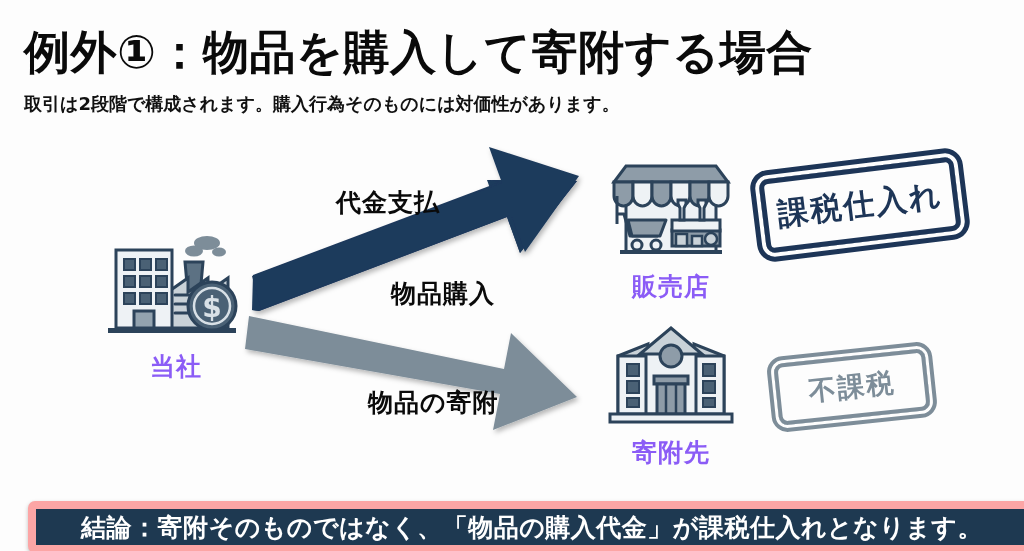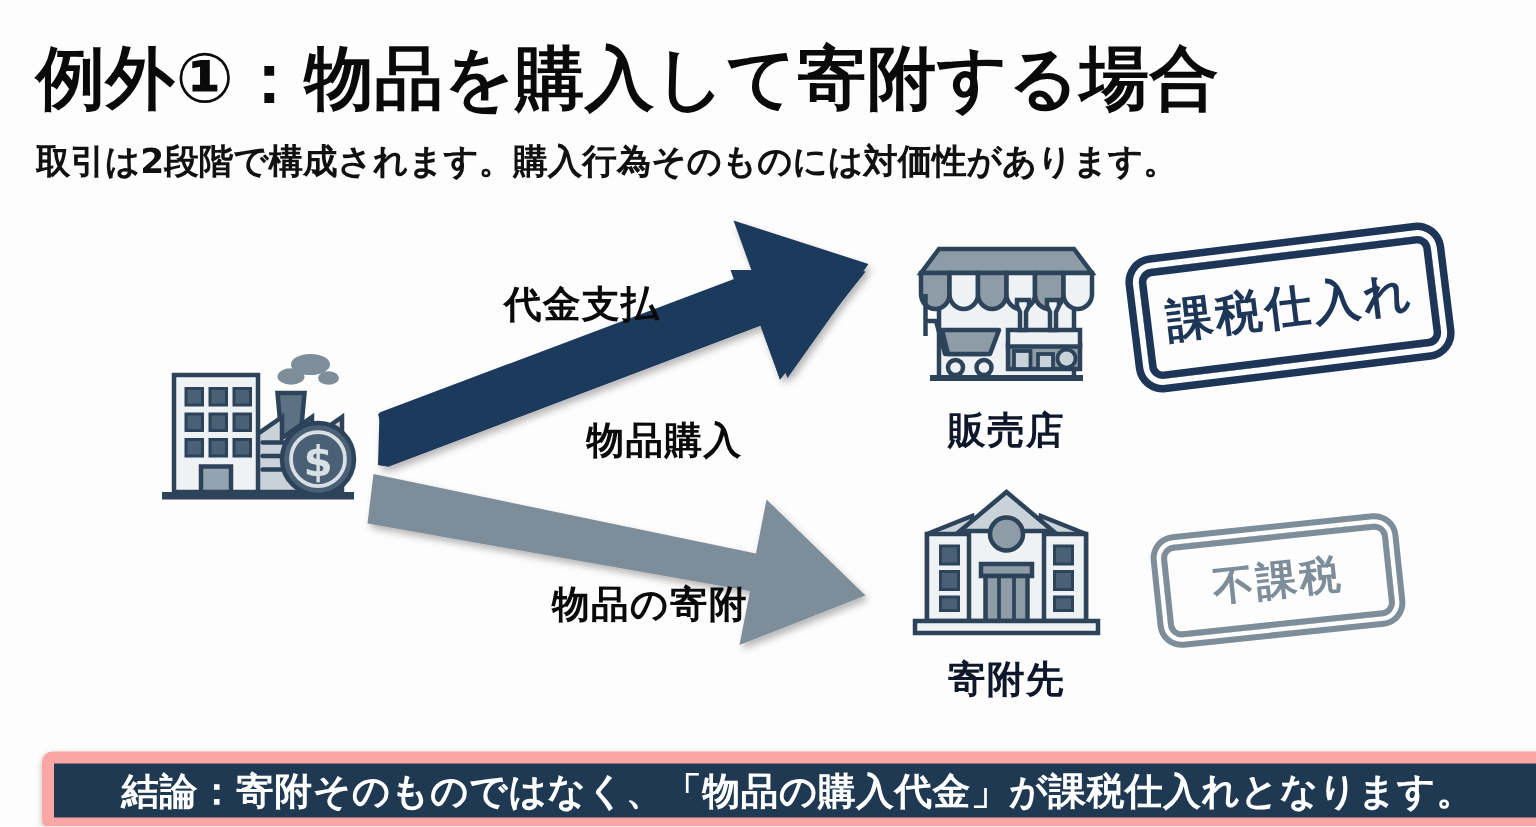--- a/index.html
+++ b/index.html
@@ -30,21 +30,21 @@
     font-size: 46px;
     font-weight: 700;
     color: #0a0a0a;
     letter-spacing: 0.5px;
     white-space: nowrap;
   }
   .subtitle {
     position: absolute;
     left: 24px;
     top: 92px;
-    font-size: 23px;
+    font-size: 18px;
     font-weight: 700;
     color: #111111;
     letter-spacing: 0px;
     white-space: nowrap;
   }
 
   
   .arrow-layer {
     position: absolute;
     left: 0;
@@ -68,21 +68,21 @@
   .label-donate{ left: 333px; top: 386px; margin-left: 35px; }
 
   
   .node {
     position: absolute;
     text-align: center;
   }
   .node-caption {
     font-size: 25px;
     font-weight: 700;
-    color: #0f172a;
+    color: #8b5cf6;
     letter-spacing: 1px;
     margin-top: 2px;
     white-space: nowrap;
   }
   .node-company { left: 96px; top: 232px; width: 160px; }
   .node-store   { left: 596px; top: 152px; width: 150px; }
   .node-donee   { left: 596px; top: 322px; width: 150px; }
 
   
   .stamp {
@@ -219,20 +219,21 @@
       <g stroke="#2c435a" stroke-width="3" stroke-linecap="round">
         <line x1="79" y1="63" x2="98" y2="63"></line>
         <line x1="79" y1="72" x2="98" y2="72"></line>
         <line x1="79" y1="81" x2="98" y2="81"></line>
       </g>
 
       <circle cx="116" cy="74" r="24" fill="#4a6175" stroke="#2c435a" stroke-width="3"></circle>
       <circle cx="116" cy="74" r="18" fill="none" stroke="#d8e0e6" stroke-width="2.5"></circle>
       <text x="116" y="85" font-size="28" font-weight="bold" fill="#d8e0e6" text-anchor="middle" font-family="'DejaVu Sans', sans-serif">$</text>
     </svg>
+    <div class="node-caption">当社</div>
   </div>
 
   <div class="node node-store">
     <svg width="150" height="112" viewBox="0 0 150 112" xmlns="http://www.w3.org/2000/svg">
 
       <rect x="30" y="38" width="90" height="62" fill="#eef2f5" stroke="#2c435a" stroke-width="3"></rect>
 
       <path fill="#8e9ca8" stroke="#2c435a" stroke-width="3" d="M 18,30 L 132,30 L 120,14 L 30,14 Z"></path>
 
       <g stroke="#2c435a" stroke-width="3">

